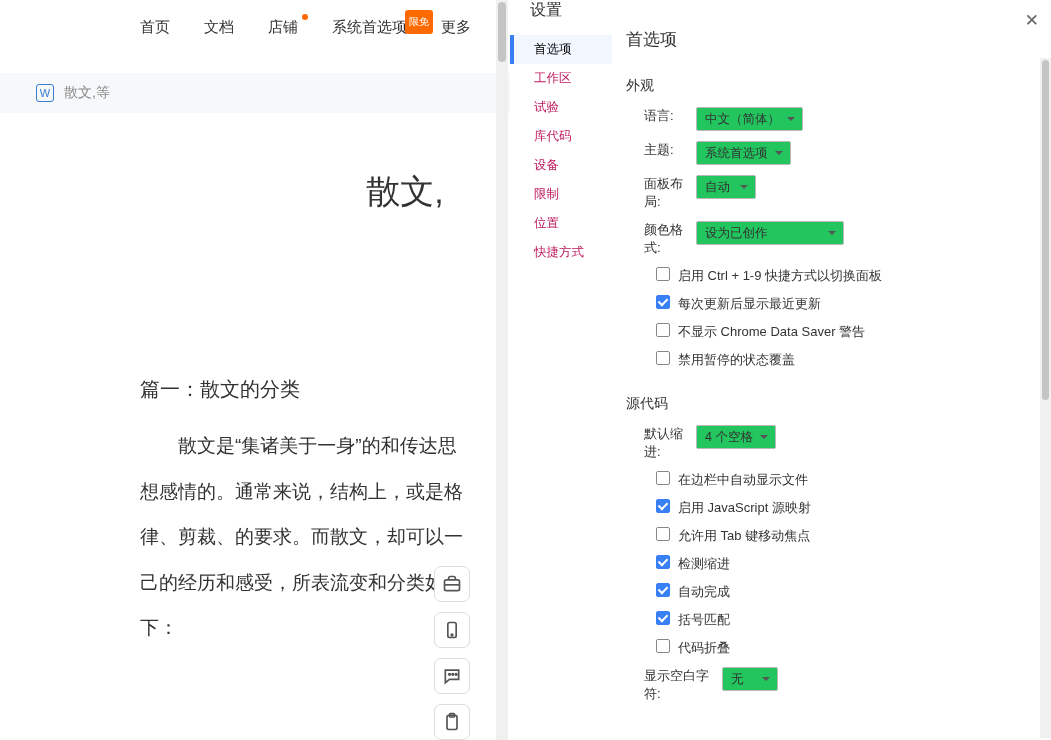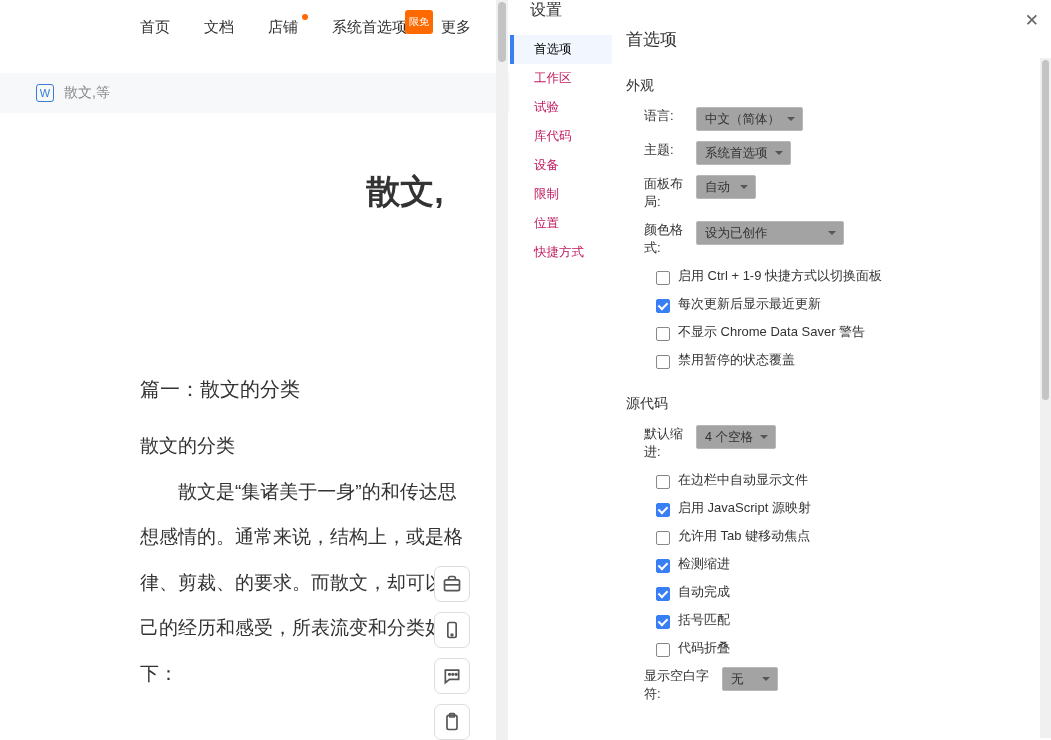--- a/index.html
+++ b/index.html
@@ -68,21 +68,21 @@
     margin-right: 10px;
   }
   .doc-content {
     padding: 0 40px 0 140px;
     overflow: hidden;
     height: 620px;
   }
   .doc-title {
     text-align: center;
     font-size: 34px;
-    font-weight: 700;
+    font-weight: 400;
     margin: 56px 0 150px 200px;
     white-space: nowrap;
     overflow: hidden;
   }
   .doc-body p {
     font-size: 19px;
     line-height: 2.4;
     color: #333;
     text-indent: 2em;
     margin: 0;
@@ -183,33 +183,33 @@
   .sel {
     position: relative;
     border: 1px solid #b8b8b8;
     height: 24px;
     min-width: 72px;
     padding: 0 22px 0 8px;
     font-size: 12.5px;
     display: inline-flex;
     align-items: center;
     border-radius: 2px;
-    background: #a3a3a3;
+    background: #22c55e;
     cursor: pointer;
   }
   .sel::after {
     content: "";
     position: absolute;
     right: 7px; top: 9px;
     border: 4px solid transparent;
     border-top-color: #555;
   }
   .check-row {
     display: flex;
-    align-items: flex-end;
+    align-items: flex-start;
     margin: 0 0 10px 30px;
     font-size: 13px;
   }
   .check {
     width: 14px; height: 14px;
     border: 1px solid #888;
     border-radius: 2px;
     margin-right: 8px;
     display: inline-flex;
     align-items: center;
@@ -270,21 +270,20 @@
 
   <div class="doc-bar">
     <span class="w-icon">W</span>
     <span>散文,等</span>
   </div>
 
   <div class="doc-content">
     <div class="doc-title">散文,</div>
     <div class="doc-body">
       <p class="h">篇一：散文的分类</p>
-      <p class="noindent">散文的分类</p>
       <p>散文是“集诸美于一身”的和传达思想感情的。通常来说，结构上，或是格律、剪裁、的要求。而散文，却可以一己的经历和感受，所表流变和分类如下：</p>
     </div>
   </div>
 
   <div class="float-tools">
     <div class="float-tool">
       <svg viewBox="0 0 24 24" fill="none" stroke="#555" stroke-width="2">
           <rect x="3" y="7" width="18" height="13" rx="2"></rect>
           <path d="M8 7V5a2 2 0 0 1 2-2h4a2 2 0 0 1 2 2v2"></path>
           <path d="M3 13h18"></path>

